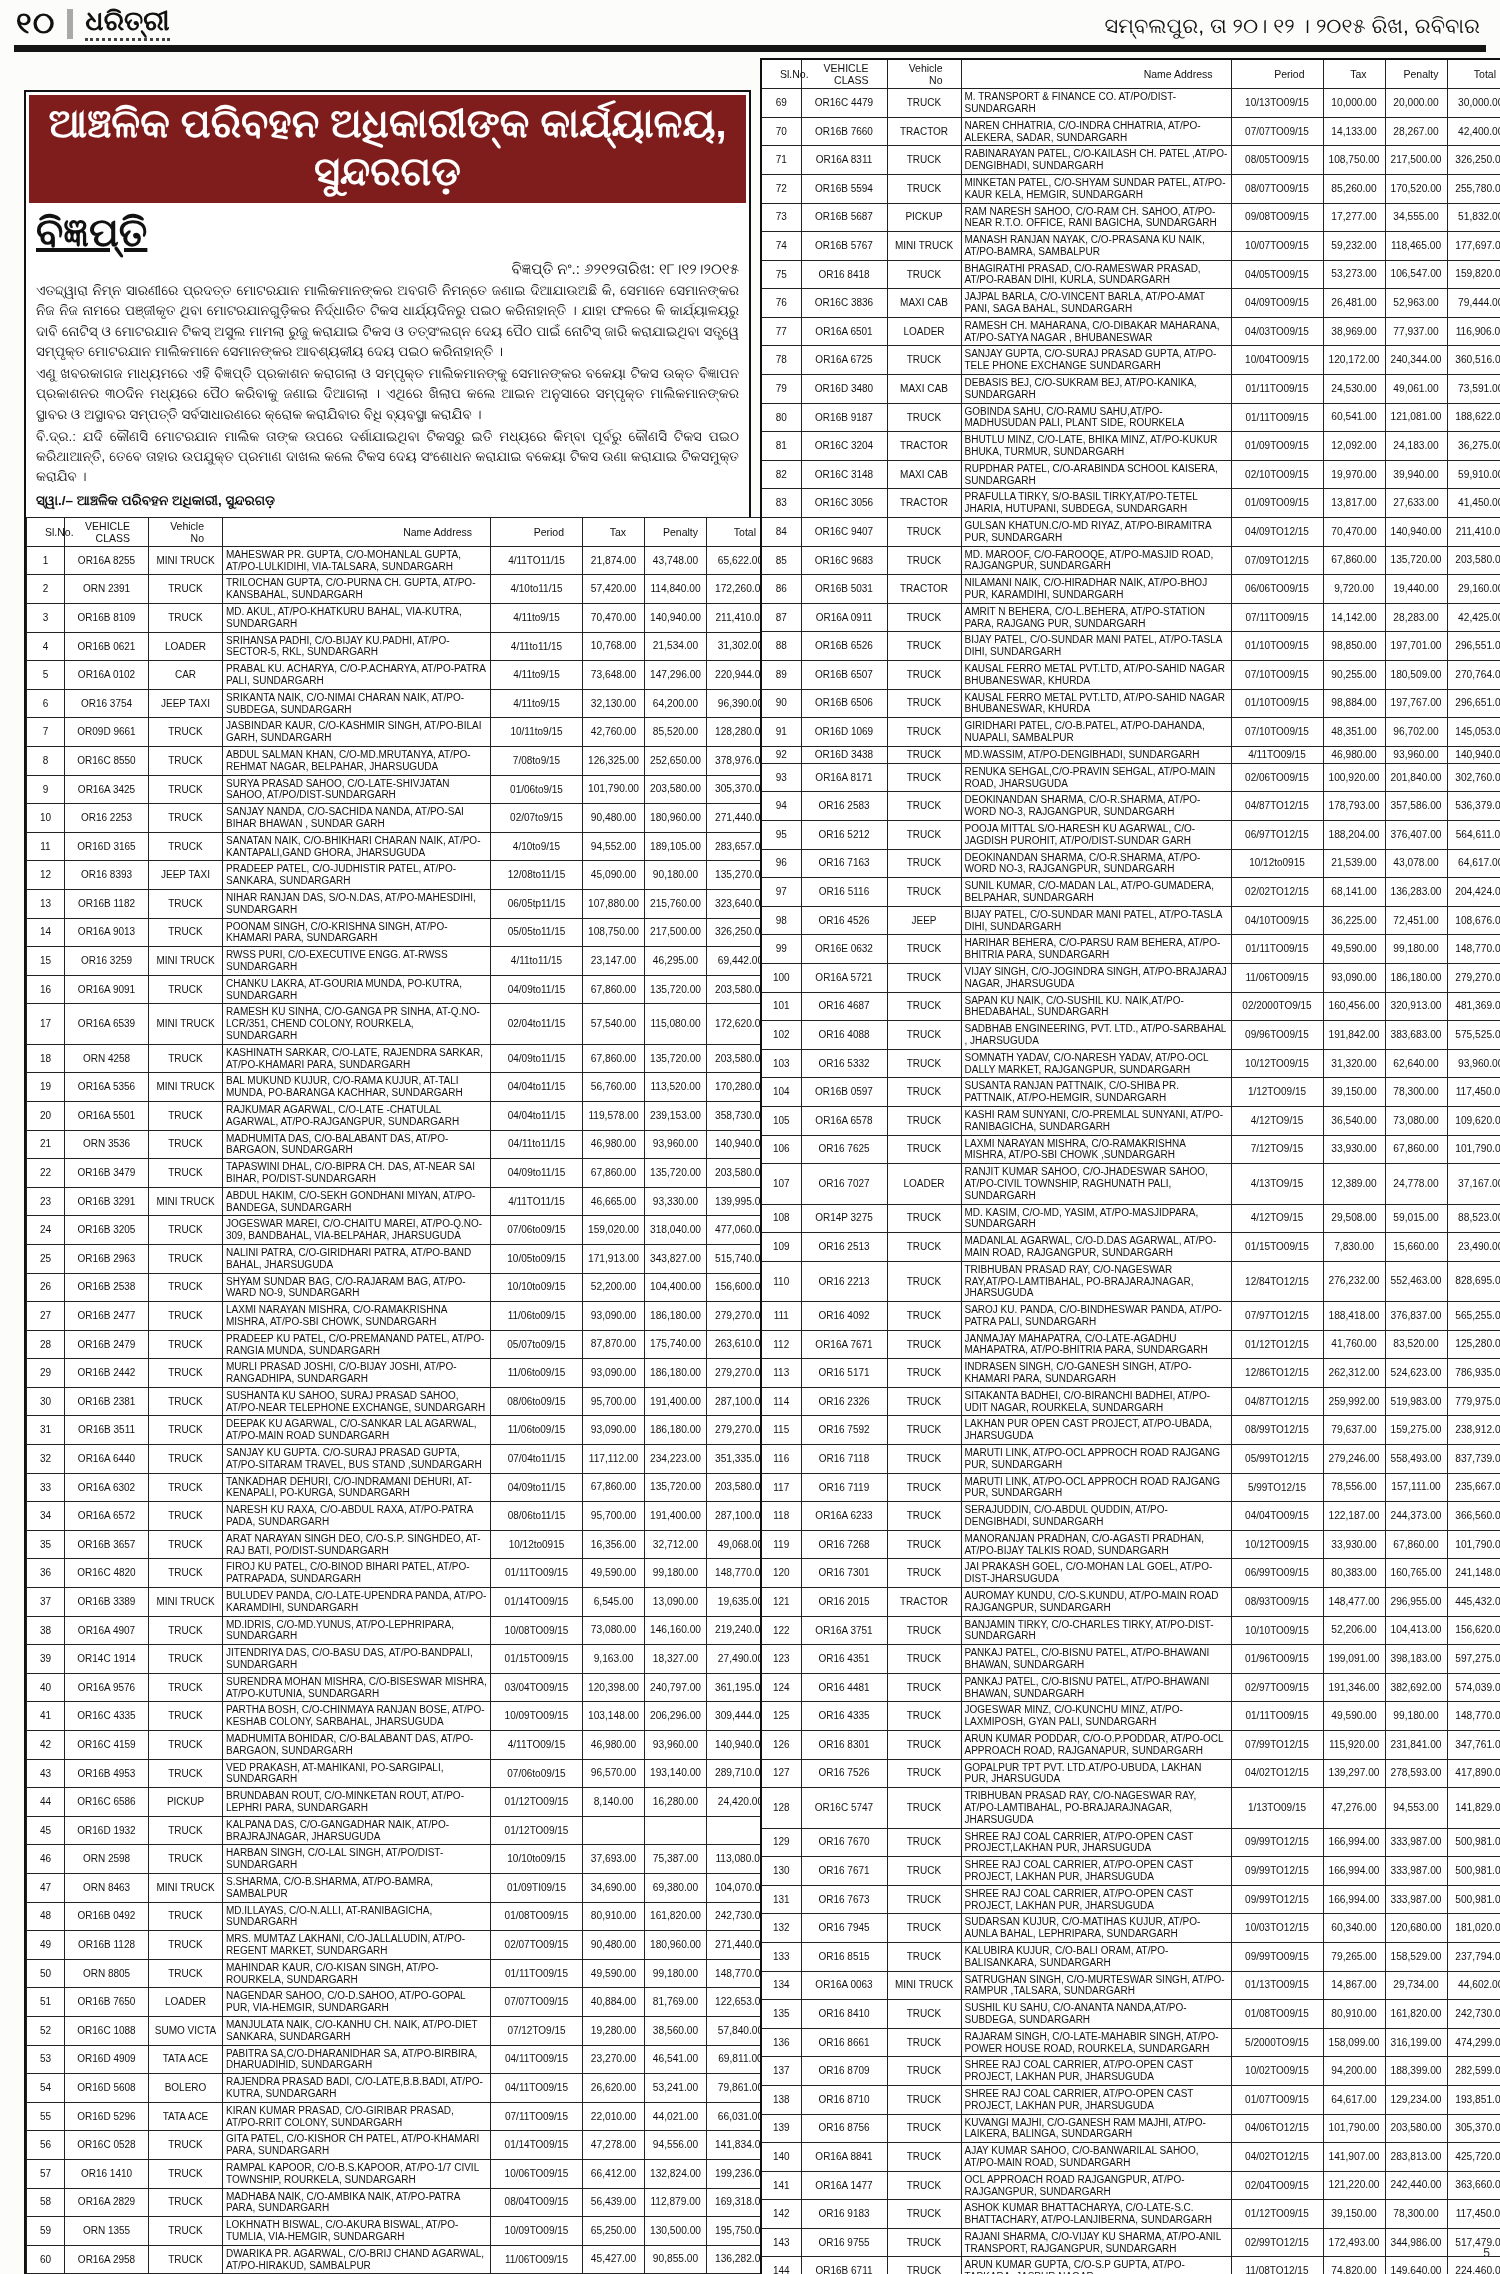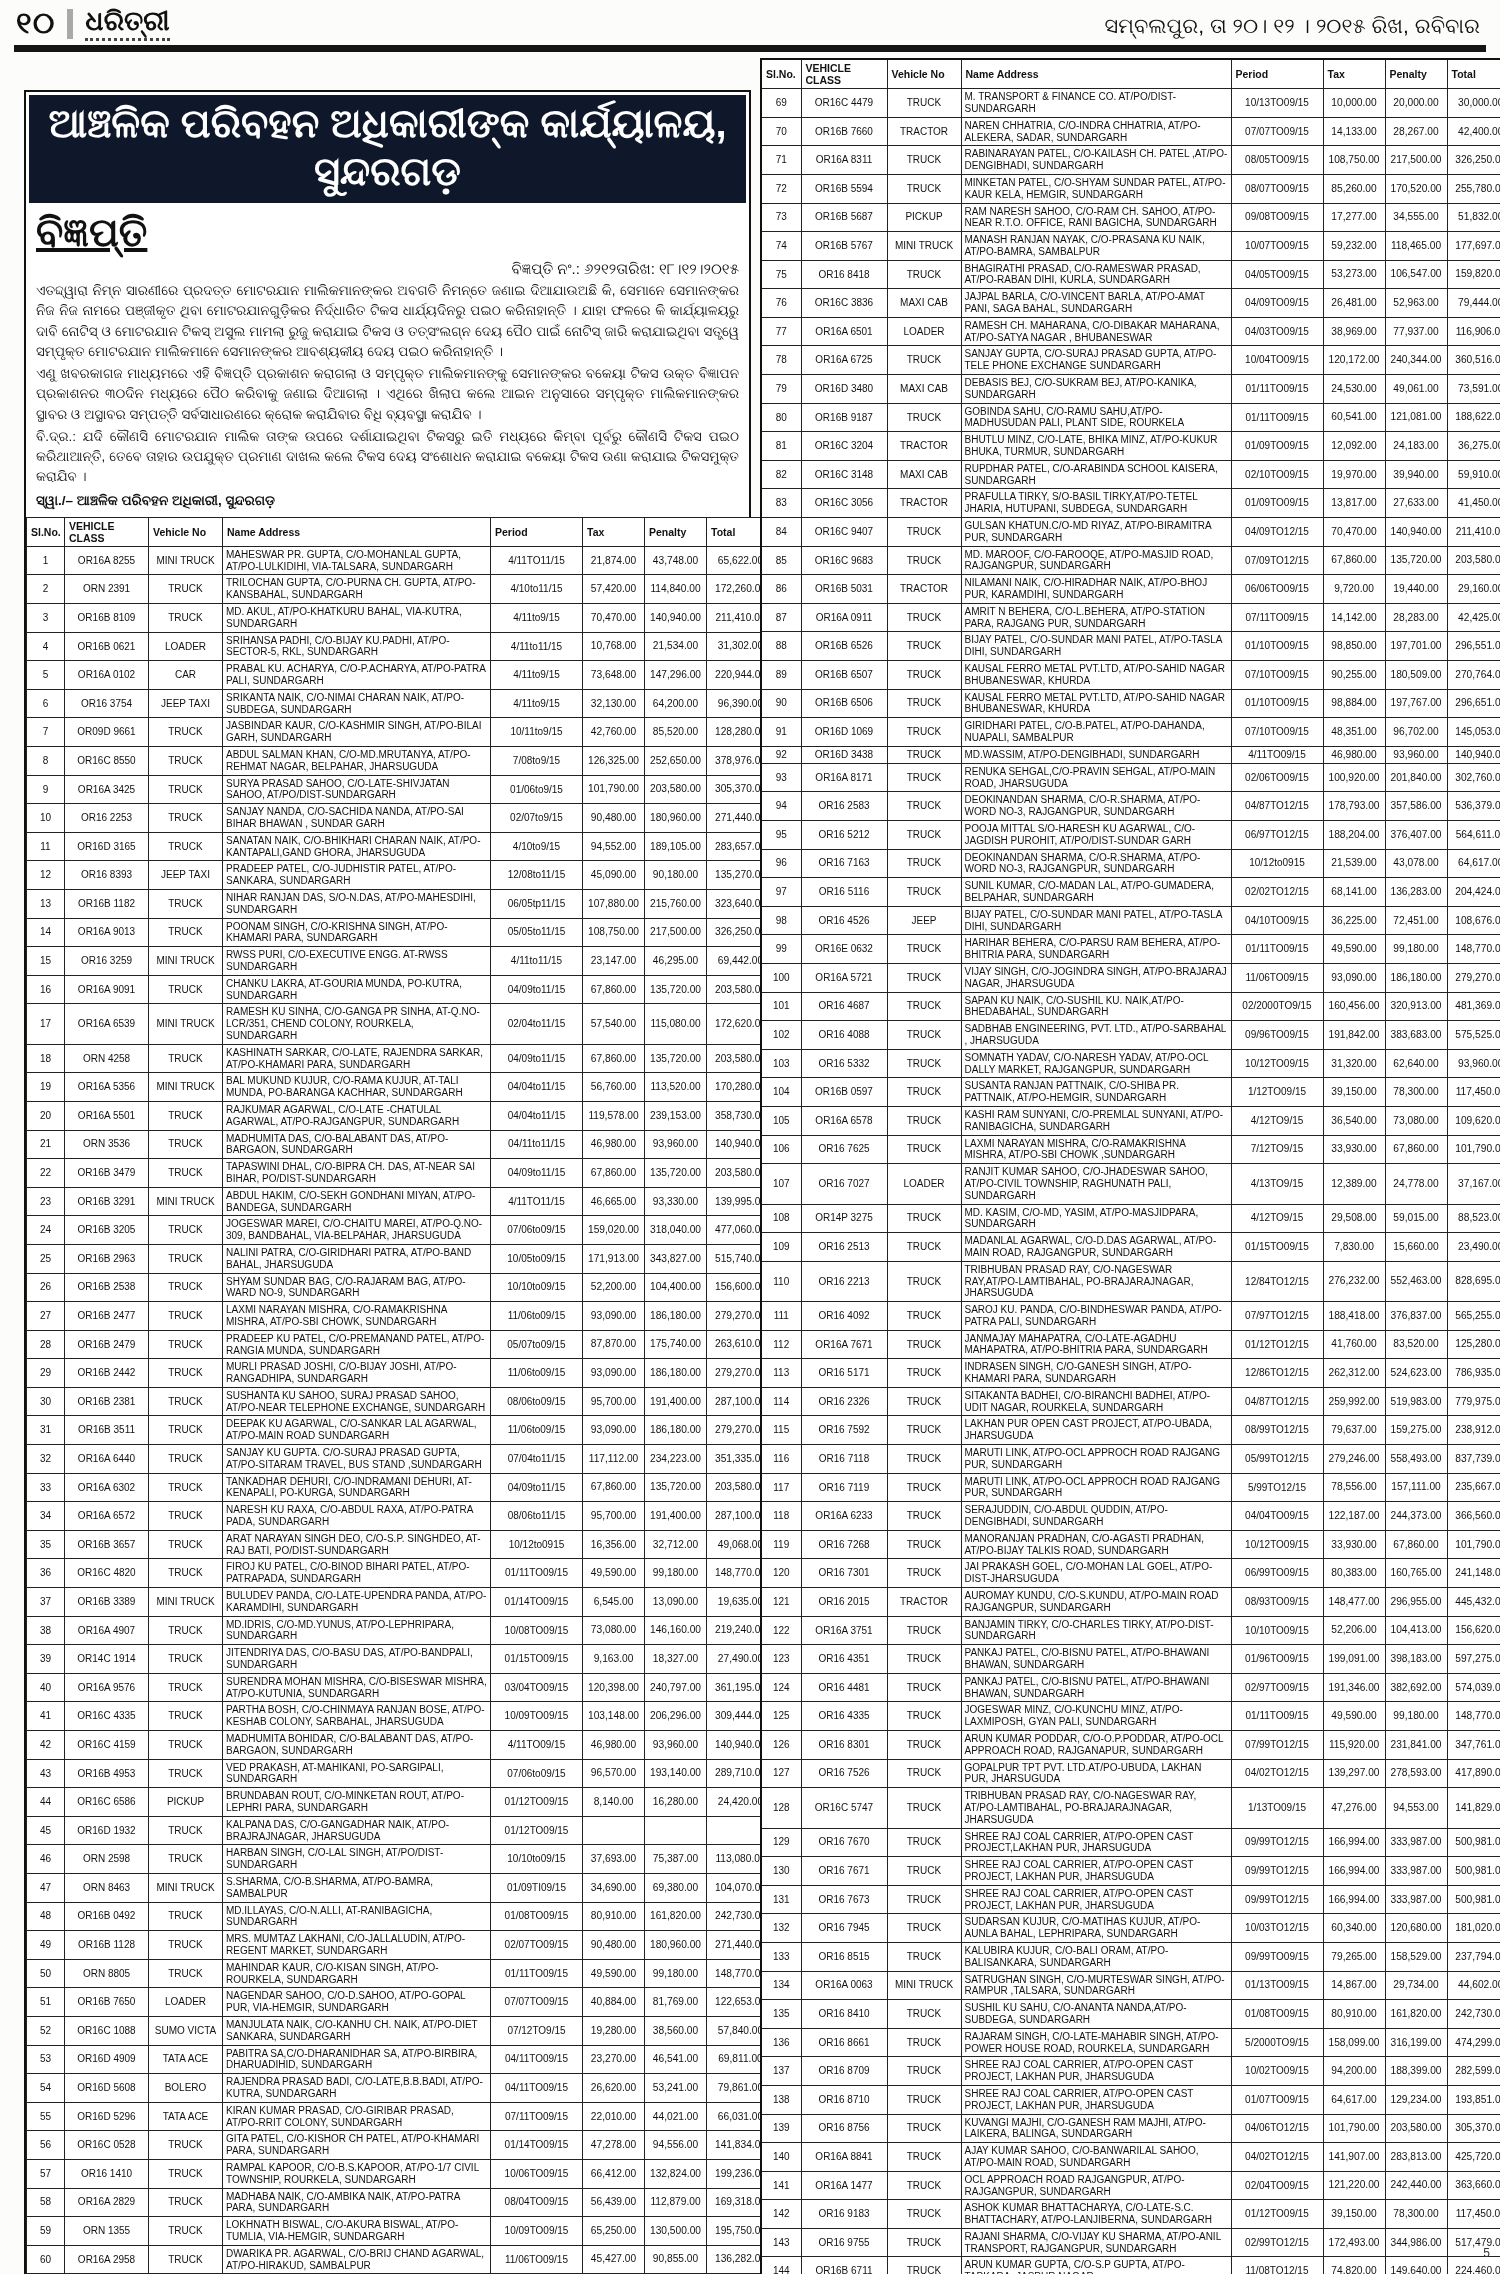--- a/index.html
+++ b/index.html
@@ -39,21 +39,21 @@
   .left-col {
     width: 727px;
     margin-top: 32px;
     border: 2px solid #111;
     border-bottom: 7px solid #111;
     background: #fff;
   }
   .right-col { width: 734px; }
   
   .banner {
-    background: #0f172a;
+    background: #7f1d1d;
     color: #fff;
     text-align: center;
     font-weight: bold;
     font-size: 40px;
     line-height: 1.2;
     padding: 4px 2px 8px 2px;
     margin: 3px;
   }
   .notice-body { padding: 2px 10px 4px 10px; }
   .notice-heading {
@@ -84,23 +84,23 @@
   table {
     width: 100%;
     border-collapse: collapse;
     table-layout: fixed;
     background: #fff;
   }
   .right-col table { border: 2px solid #111; }
   th, td { border: 1px solid #222; vertical-align: middle; }
   th {
     font-size: 10.5px;
-    font-weight: bold;
-    text-align: left;
-    padding: 2px 4px;
+    font-weight: normal;
+    text-align: right;
+    padding: 2px 18px;
     line-height: 1.15;
   }
   td {
     font-size: 10px;
     line-height: 1.18;
     padding: 2px 2px;
     text-align: center;
     word-wrap: break-word;
   }
   td.c3 { text-align: left; text-align-last: auto; padding: 2px 3px; }

